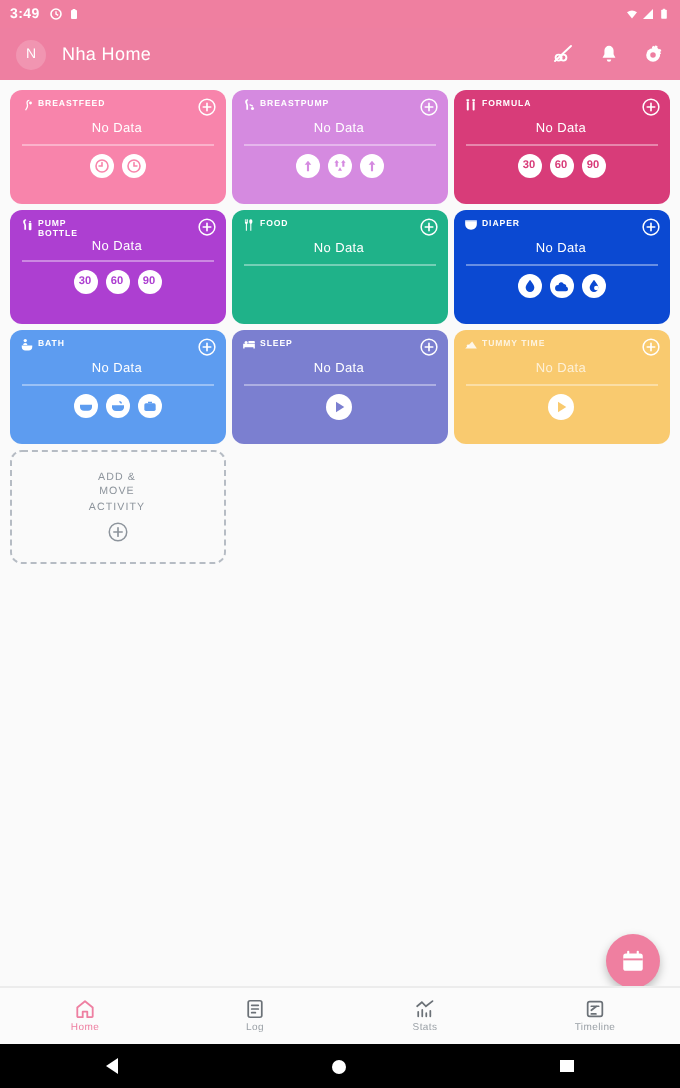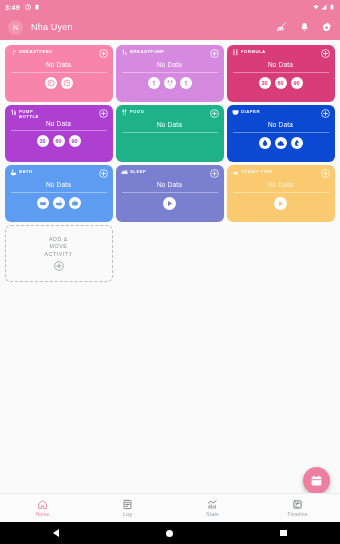--- a/index.html
+++ b/index.html
@@ -170,21 +170,21 @@
             <rect x="4.8" y=".8" width="2.4" height="1.1" fill="#fff"></rect>
           </svg>
       </span>
     </span>
   </div>
 
   <div class="appbar">
     <div class="avatar">
       <span>N</span>
     </div>
-    <div class="appbar-title">Nha Uyen</div>
+    <div class="appbar-title">Nha Home</div>
     <div class="appbar-actions">
       <span>
         <svg width="12" height="12" viewBox="0 0 24 24" fill="none" stroke="#ffffff" stroke-width="1.9" stroke-linecap="round">
           <path d="M3 19 L19 4"></path>
             <circle cx="6.6" cy="15.6" r="3"></circle>
             <circle cx="11.4" cy="15.6" r="3"></circle>
         </svg>
       </span>
       <span>
         <svg width="11" height="11" viewBox="0 0 24 24" fill="#ffffff">

